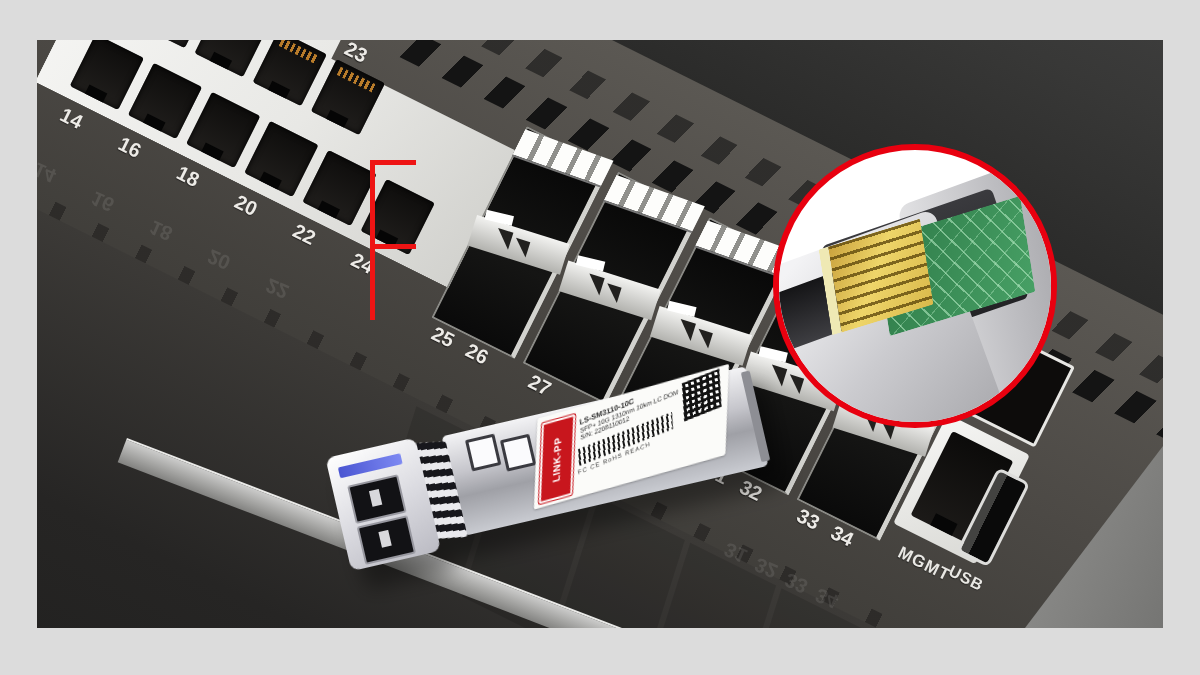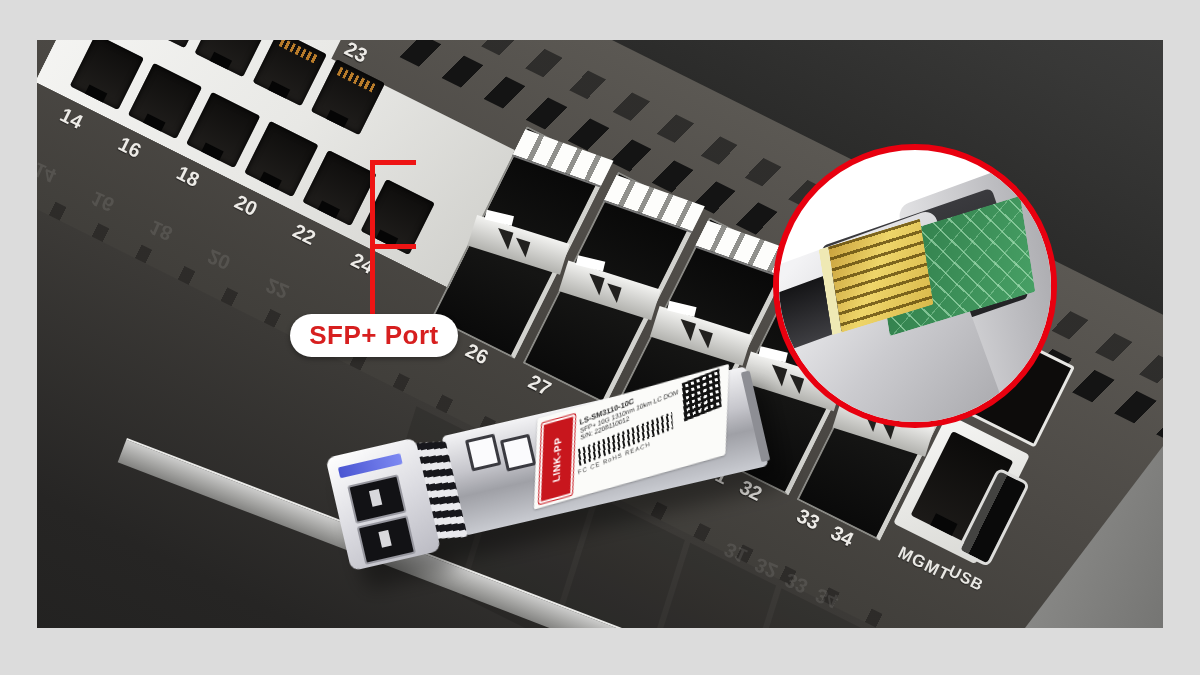--- a/index.html
+++ b/index.html
@@ -297,23 +297,20 @@
         </div>
         <div class="m-barcode"></div>
         <div class="m-cert">FC CE RoHS REACH</div>
         <div class="m-qr"></div>
       </div>
     </div>
 
     <div class="anno-line anno-v"></div>
     <div class="anno-line anno-h1"></div>
     <div class="anno-line anno-h2"></div>
-    <div class="anno-pill">
-      <span>SFP+ Port</span>
-    </div>
 
     <div class="callout">
       <div class="c-wall-right"></div>
       <div class="c-cavity"></div>
       <div class="c-housing-left">
         <div class="c-slot"></div>
       </div>
       <div class="c-pcb"></div>
       <div class="c-gold"></div>
     </div>

